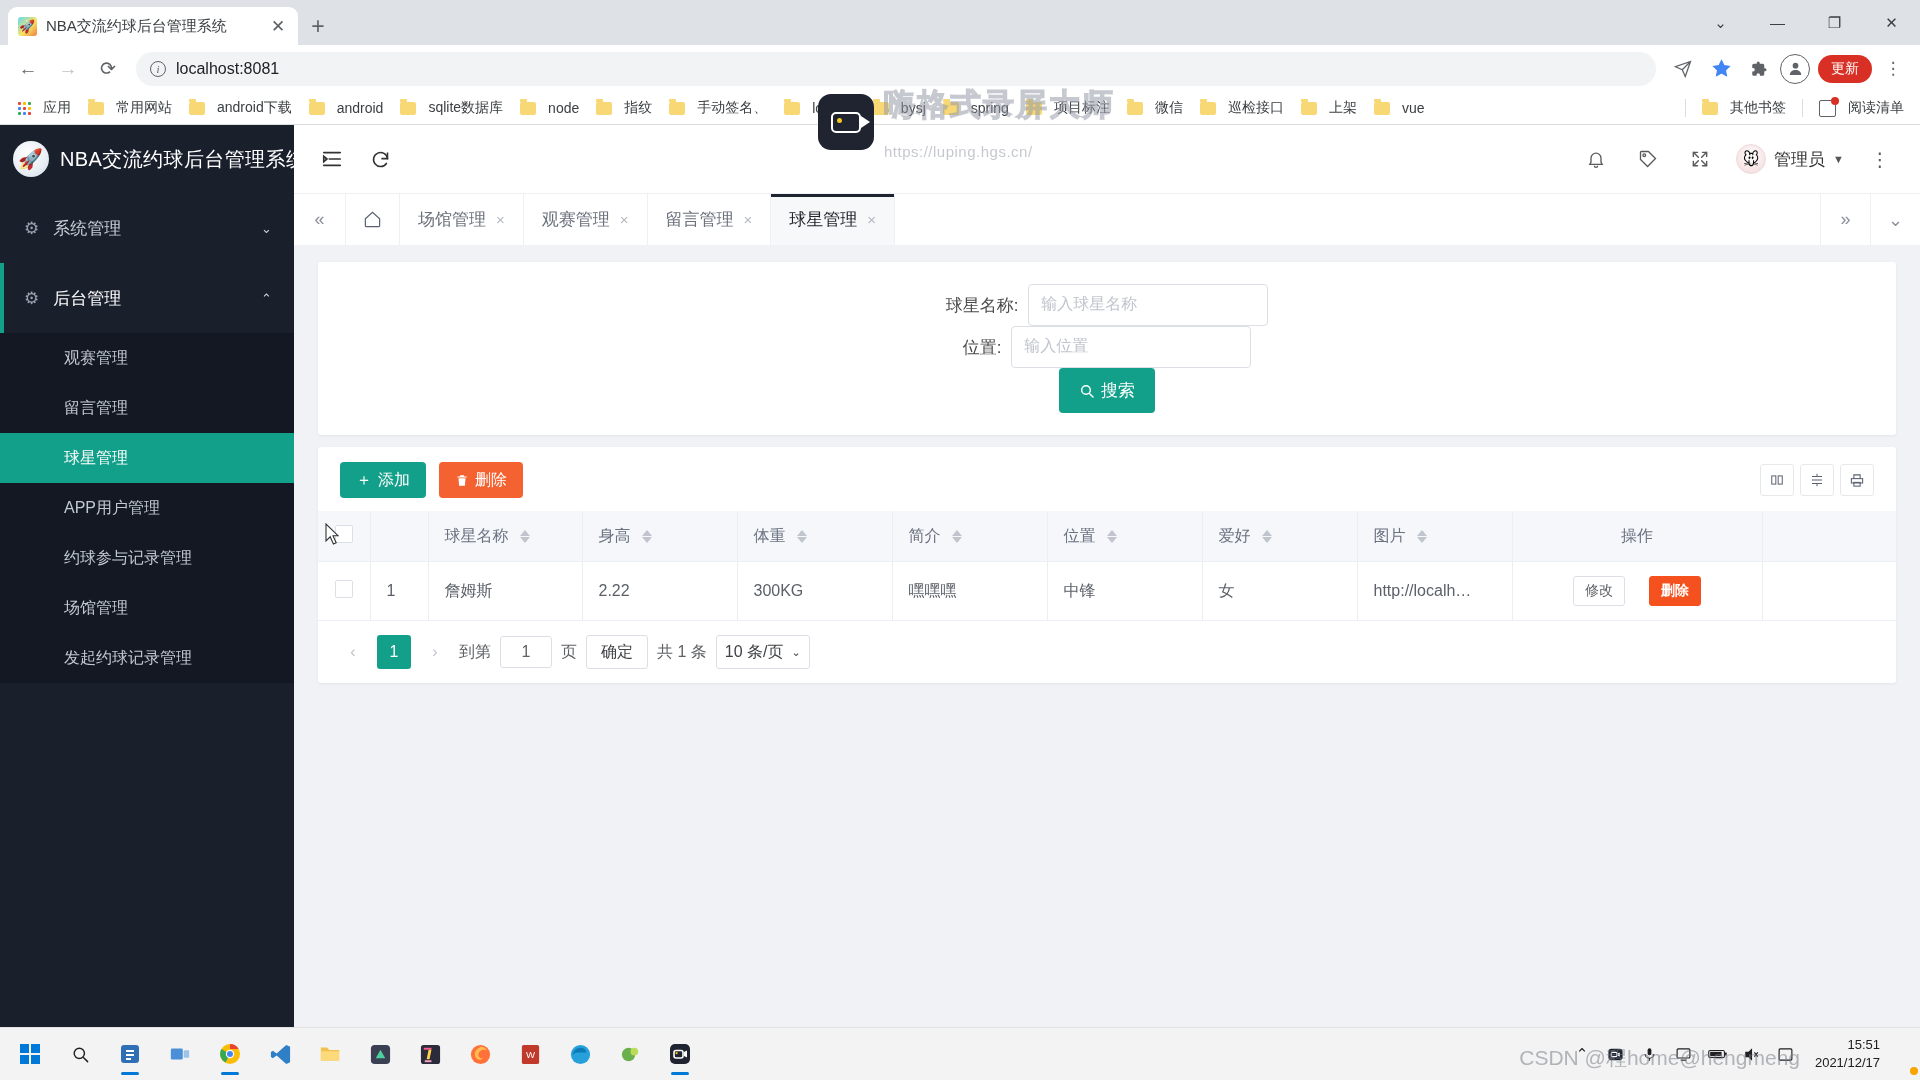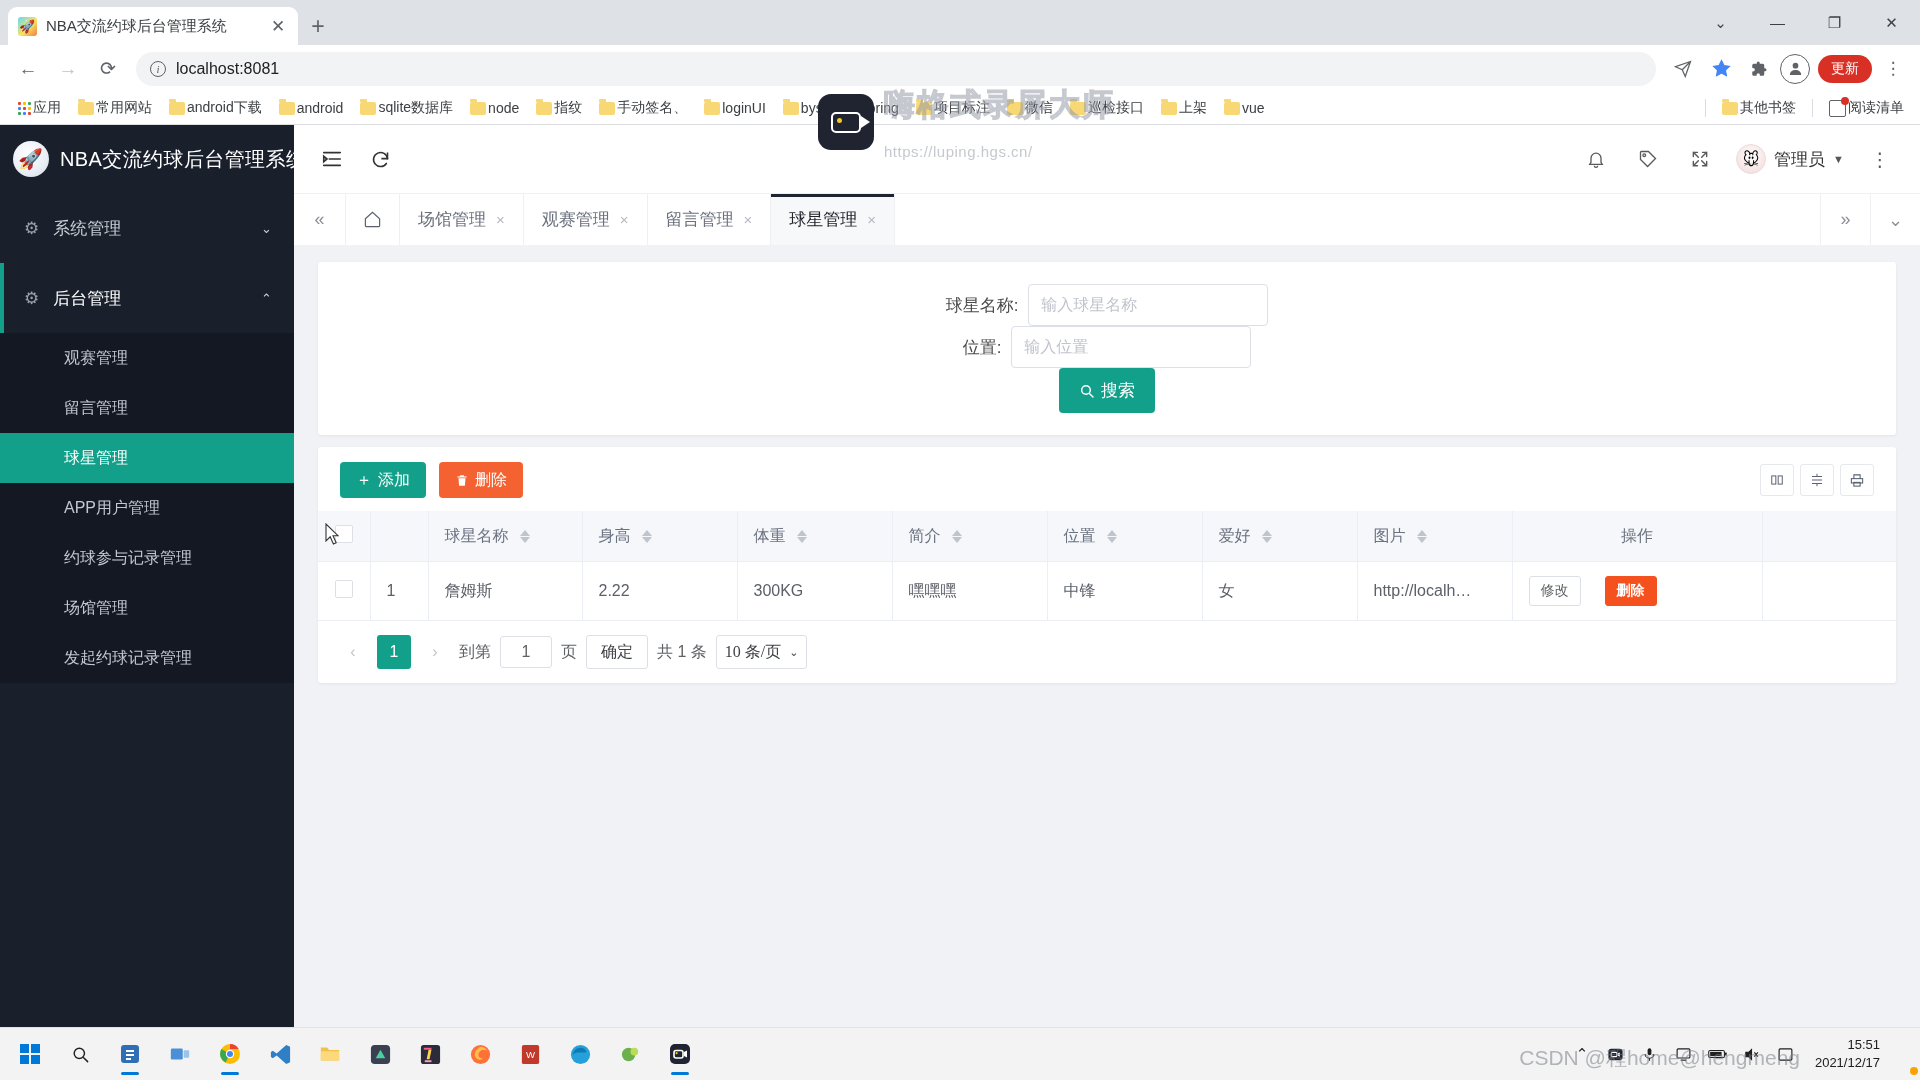--- a/index.html
+++ b/index.html
@@ -55,21 +55,21 @@
   .updatebtn { background:#d93025; color:#fff; font-size:14px; border-radius:14px;
       padding:5px 13px; margin-left:4px; cursor:pointer;}
   .avatarbtn { width:30px;height:30px;border-radius:50%; border:1.5px solid #5f6368;
       display:flex;align-items:center;justify-content:center;font-size:16px;color:#5f6368;cursor:pointer;}
 
   .bookmarks {
     height: 33px; background:#fff; display:flex; align-items:center; padding:0 10px;
     gap:1px; border-bottom:1px solid #dadce0; font-size:14px; color:#3c4043;
     position:relative;
   }
-  .bm { display:flex; align-items:center; gap:2px; padding: 4px 8px; border-radius:4px;
+  .bm { display:flex; align-items:center; gap:12px; padding: 4px 8px; border-radius:4px;
         white-space:nowrap; cursor:pointer;}
   .bmfolder { width:16px;height:13px;background:#f8d775;border-radius:2px; position:relative;flex:none;}
   .bmfolder:after{content:"";position:absolute;left:0;top:-3px;width:7px;height:3px;
         background:#f8d775;border-radius:1px 1px 0 0;}
   .appsgrid { display:grid; grid-template-columns:repeat(3,3px); grid-template-rows:repeat(3,3px);
         gap:2px; }
   .appsgrid i{background:#4285f4;border-radius:1px;display:block;width:3px;height:3px;}
   .appsgrid i:nth-child(1){background:#ea4335}.appsgrid i:nth-child(2){background:#fbbc05}
   .appsgrid i:nth-child(3){background:#34a853}.appsgrid i:nth-child(4){background:#4285f4}
   .appsgrid i:nth-child(5){background:#ea4335}.appsgrid i:nth-child(6){background:#fbbc05}
@@ -150,21 +150,21 @@
      font-size:18px;color:#8a8f99;cursor:pointer;border-left:1px solid #eef0f3;}
 
   .main { flex:1; padding:17px 24px; overflow:auto; }
   .card { background:#fff; border-radius:3px; box-shadow:0 1px 3px rgba(0,0,0,0.06);flex-direction:column;}
 
   .searchcard { padding:22px 26px; display:flex; align-items:center; gap:0; margin-bottom:12px;}
   .fgroup { display:flex; align-items:center; gap:10px; }
   .flabel { font-size:17px; color:#4a4a4a; white-space:nowrap;}
   .finput { width:240px; height:42px; border:1px solid #dcdfe6; border-radius:4px;
      padding:0 12px; font-size:16px; color:#606266; outline:none; background:#fff;
-     font-family:Liberation Sans, sans-serif;}
+     font-family:Liberation Mono, monospace;}
   .finput::placeholder{ color:#c0c4cc; }
   .gap1 { width:92px; }
   .gap2 { width:38px; }
   .searchbtn { background:#13a08a; color:#fff; border:none; border-radius:4px; height:45px;
      padding:0 20px; font-size:17px; cursor:pointer; display:flex;align-items:center;gap:6px;
      font-family:"Liberation Sans",sans-serif;}
 
   .tablecard { padding:0; }
   .toolbar { padding:15px 22px 13px 22px; display:flex; align-items:center; gap:13px; }
   .btn { border:none; border-radius:4px; height:36px; padding:0 16px; font-size:16px;
@@ -188,35 +188,35 @@
   .sorter { display:inline-flex; flex-direction:column; gap:1px; margin-left:7px;
      vertical-align:middle;}
   .sorter i { width:0;height:0;border-left:5px solid transparent;border-right:5px solid transparent;display:block;}
   .sorter i.up { border-bottom:6px solid #c0c4cc; }
   .sorter i.dn { border-top:6px solid #c0c4cc; }
   .cbox { width:18px;height:18px;border:1px solid #dcdfe6;border-radius:2px;background:#fff;
      display:inline-block; cursor:pointer;}
   .opbtn { border:1px solid #dcdfe6; background:#fff; color:#606266; border-radius:3px;
      font-size:14px; padding:5px 11px; cursor:pointer; font-family:"Liberation Sans",sans-serif;}
   .opbtn.danger { background:#f4511e; border-color:#f4511e; color:#fff; font-weight:bold;}
-  .op-cell { display:flex; gap:24px; align-items:center; }
+  .op-cell { display:flex; gap:24px; align-items:center; justify-content:center;}
   th.center, td.center { text-align:center; }
 
   .pager { display:flex; align-items:center; gap:9px; padding:14px 20px; }
   .pgarrow { width:30px;height:30px;display:flex;align-items:center;justify-content:center;
      color:#c0c4cc; font-size:16px; cursor:pointer;}
   .pgnum { min-width:34px;height:34px; background:#13a08a; color:#fff; border-radius:3px;
      display:flex;align-items:center;justify-content:center;font-size:16px;cursor:pointer;}
   .pgtext { font-size:16px; color:#606266; }
   .pginput { width:52px;height:32px;border:1px solid #dcdfe6;border-radius:3px;text-align:center;
      font-size:16px;color:#606266;outline:none;font-family:"Liberation Sans",sans-serif;}
   .pgok { border:1px solid #dcdfe6;background:#fff;border-radius:3px;height:34px;padding:0 14px;
      font-size:16px;color:#404247;cursor:pointer;font-family:"Liberation Sans",sans-serif;}
   .pgsel { border:1px solid #dcdfe6;background:#fff;border-radius:3px;height:34px;padding:0 8px;
-     font-size:16px;color:#404247;cursor:pointer;font-family:Liberation Serif, serif;}
+     font-size:16px;color:#404247;cursor:pointer;font-family:Liberation Sans, sans-serif;}
 
   .cursor-arrow { position:absolute; left:325px; top:398px; z-index:60; pointer-events:none;}
 
   
   .taskbar { height:53px; background:#f3f3f3; display:flex; align-items:center;
      padding:0 6px; gap:2px; flex:none; position:relative; border-top:1px solid #e2e2e2;}
   .tbi { width:48px;height:46px;display:flex;align-items:center;justify-content:center;
      cursor:pointer; border-radius:4px; position:relative;}
   .tb-start { font-size:0; }
   .winlogo { display:grid;grid-template-columns:repeat(2,9px);grid-template-rows:repeat(2,9px);gap:2.5px;}

